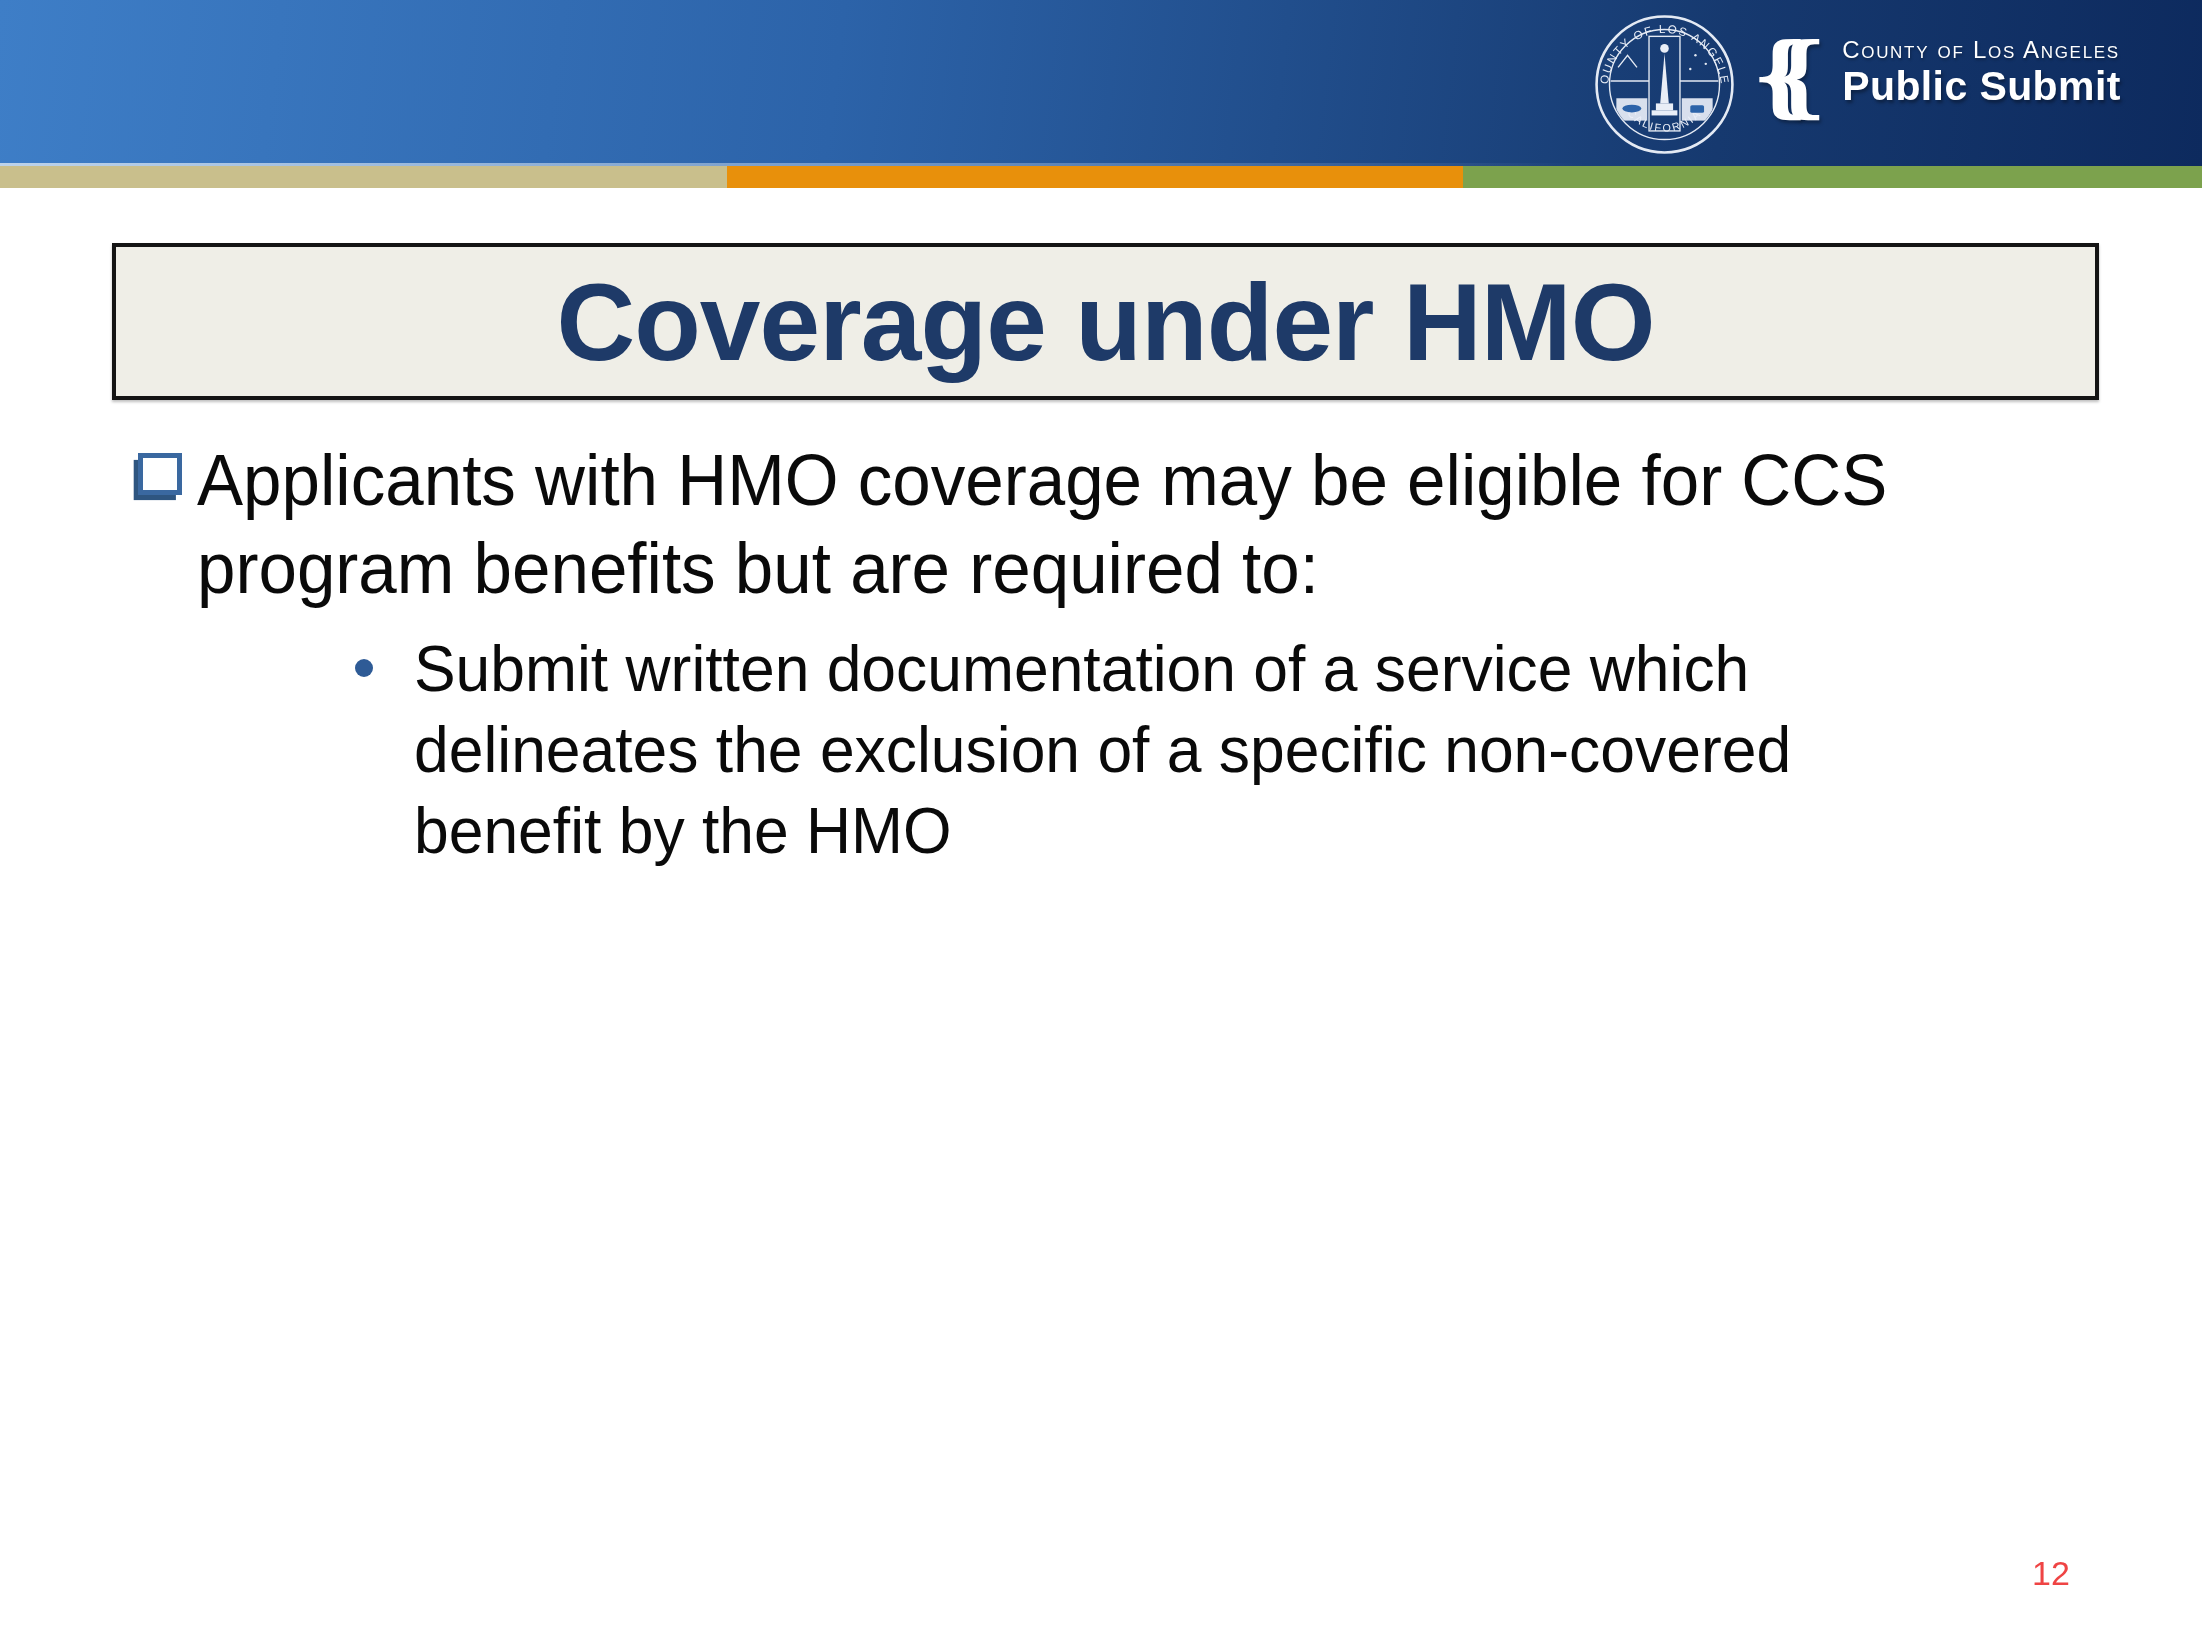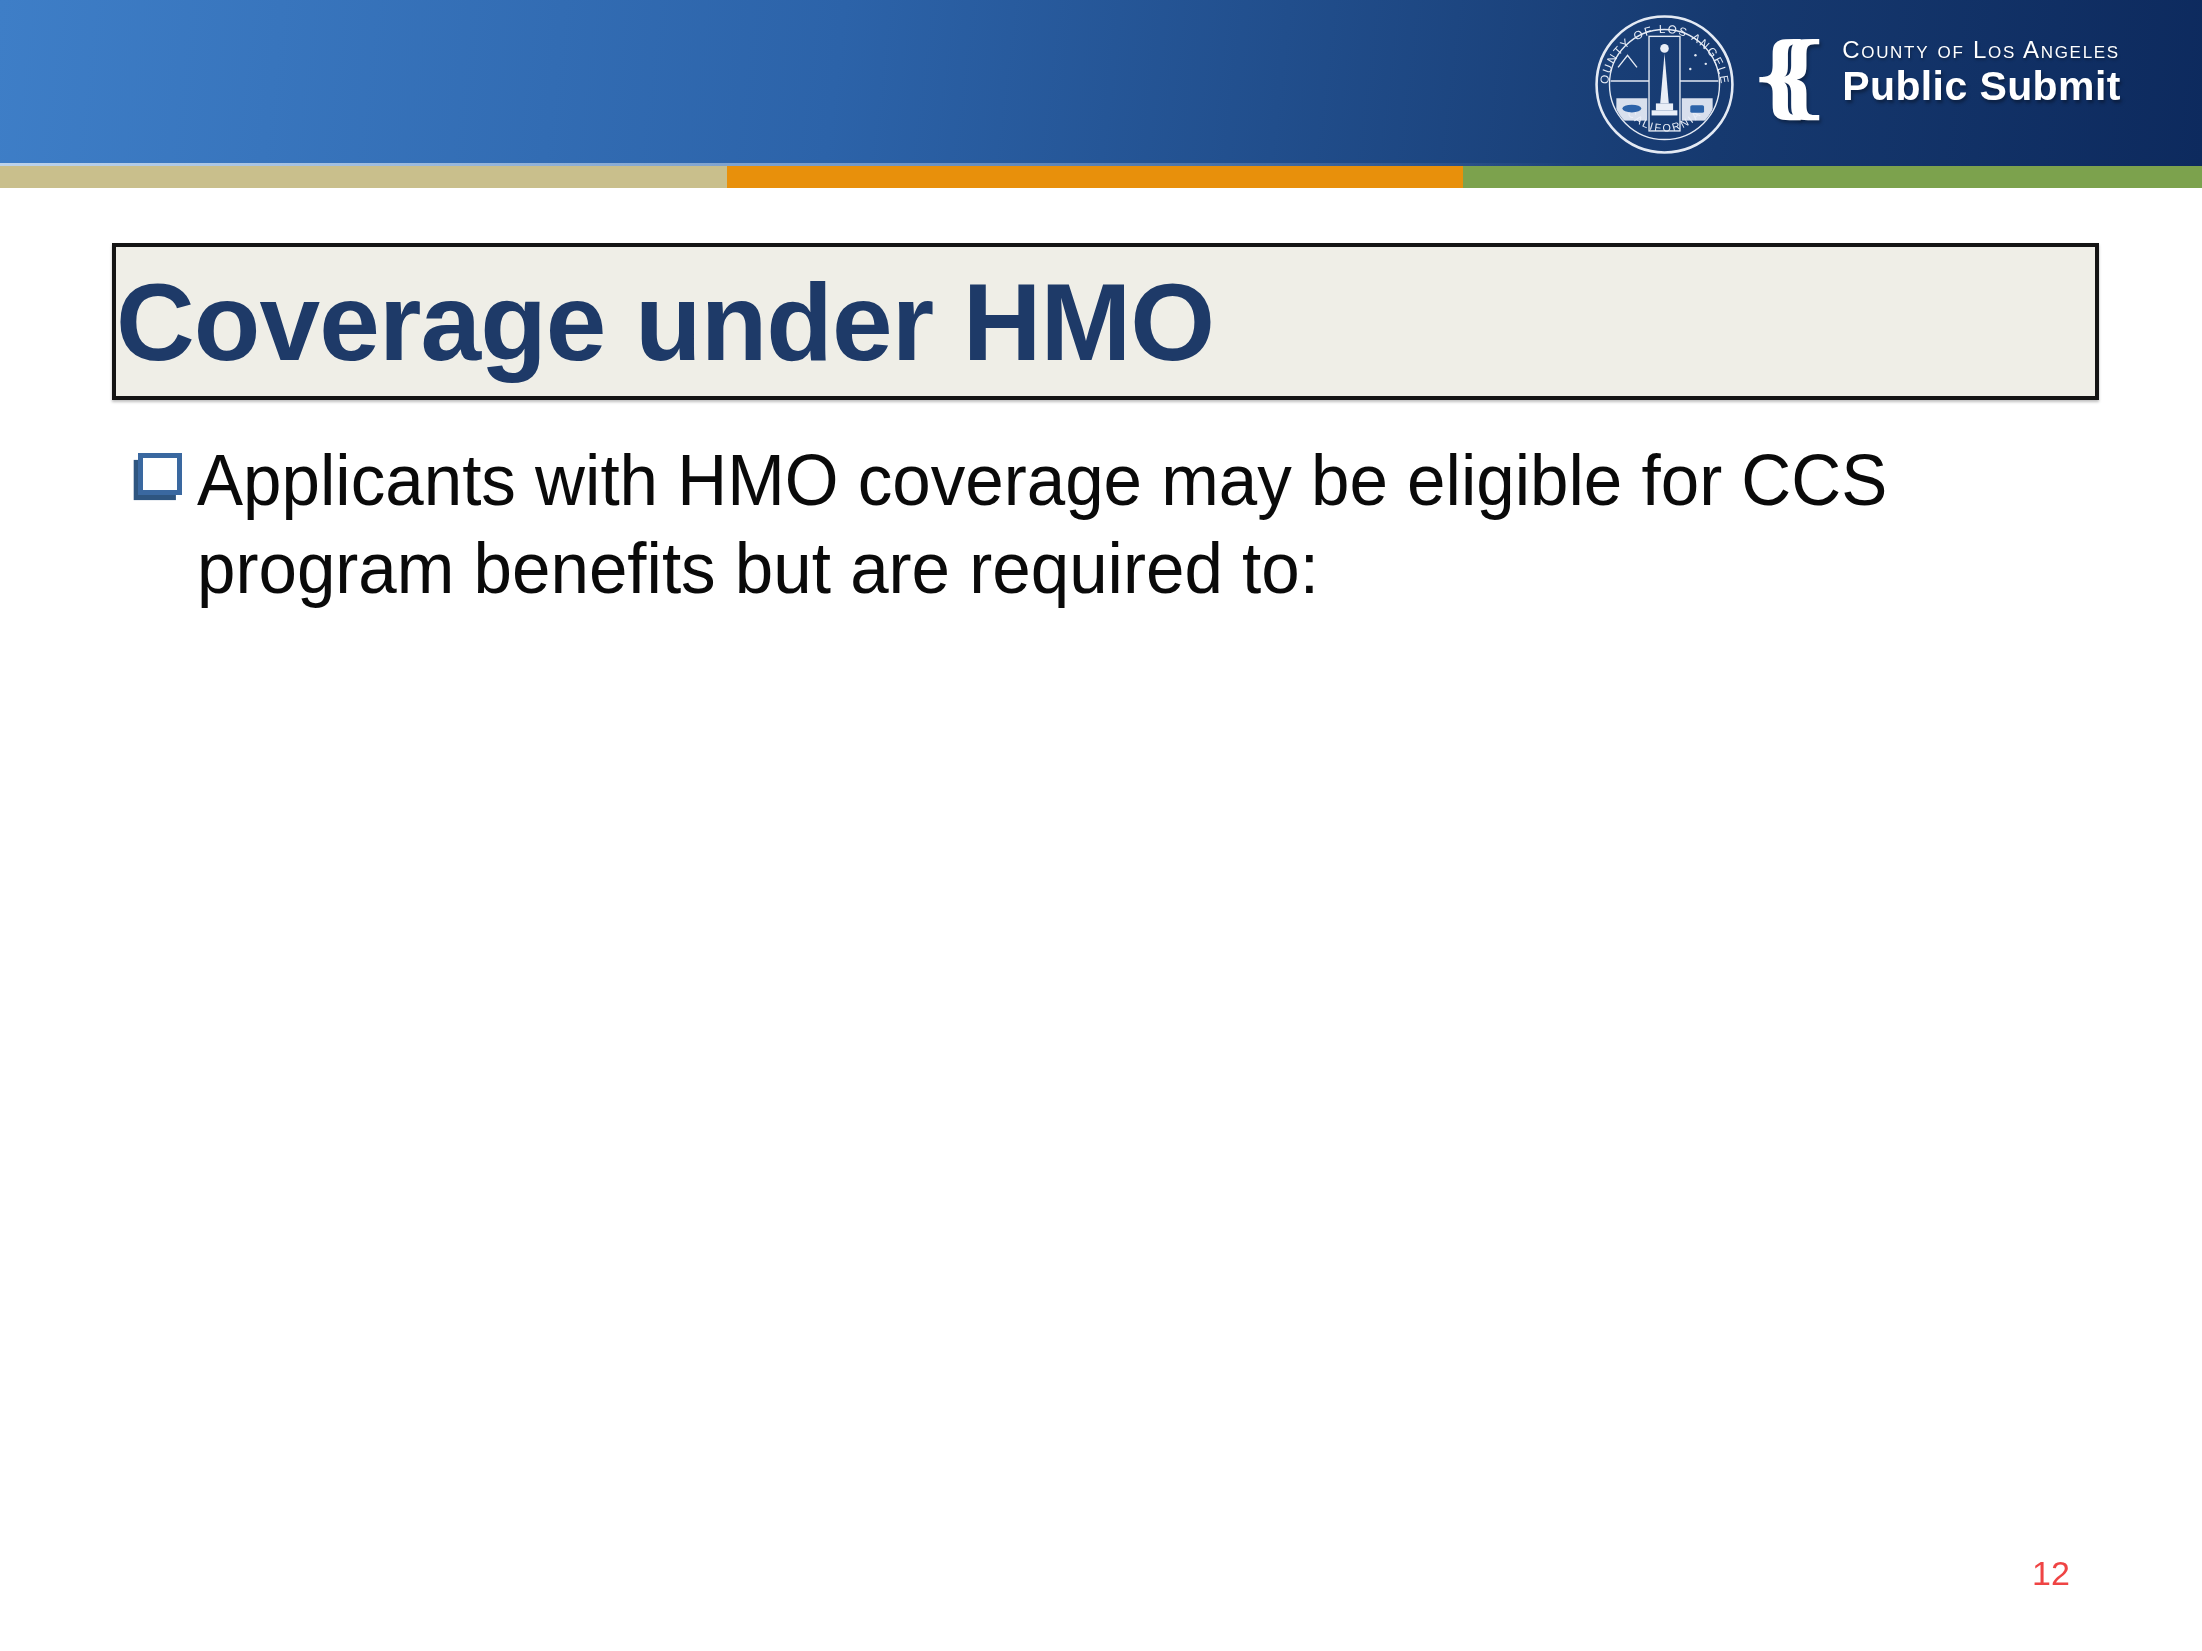--- a/index.html
+++ b/index.html
@@ -59,21 +59,21 @@
   .stripe-orange { width: 736px; background: #E8900B; }
   .stripe-green  { flex: 1;      background: #7CA24D; }
 
   
   .title-box {
     position: absolute; left: 112px; top: 243px;
     width: 1987px; height: 157px;
     box-sizing: border-box;
     background: #EFEEE7;
     border: 4.3px solid #141414;
-    display: flex; align-items: center; justify-content: flex-start;
+    display: flex; align-items: center; justify-content: center;
     box-shadow: 0 1.7px 2.6px rgba(0,0,0,0.25);
   }
   .title {
     font-size: 109px;
     font-weight: 700;
     color: #1E3A68;
     letter-spacing: -0.9px;
     white-space: nowrap;
   }
 
@@ -184,20 +184,26 @@
   <div class="content">
 
     <div class="bullet bullet-1">
       <span class="checkbox-bullet"></span>
       <div class="lines">
         <div class="line">Applicants with HMO coverage may be eligible for CCS</div>
         <div class="line">program benefits but are required to:</div>
       </div>
 
       <div class="subs">
+        <div class="sub">
+          <span class="dot-bullet"></span>
+          <div class="line">Submit written documentation of a service which</div>
+          <div class="line">delineates the exclusion of a specific non-covered</div>
+          <div class="line">benefit by the HMO</div>
+        </div>
       </div>
     </div>
 
 
   </div>
 
   <div class="page-number">12</div>
 
 </div>
 

